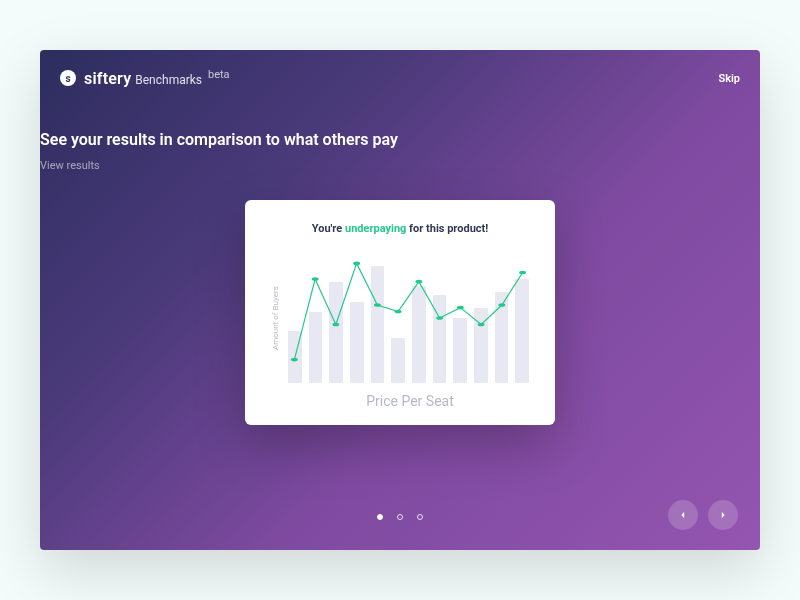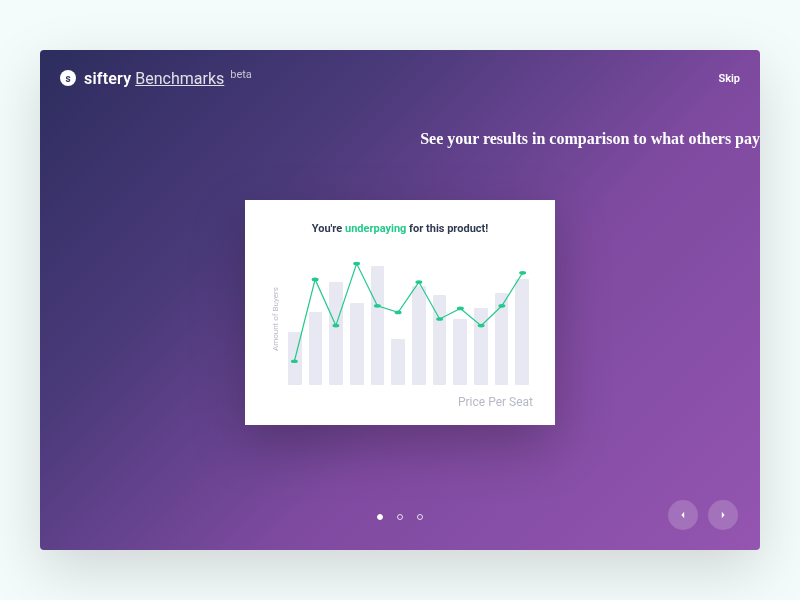--- a/index.html
+++ b/index.html
@@ -48,63 +48,61 @@
     font-weight: 700;
   }
   .brand-text {
     color: #fff;
     font-size: 16px;
     font-weight: 600;
     letter-spacing: 0.2px;
   }
   .brand-sub {
     color: rgba(255,255,255,0.85);
-    font-size: 16px;
+    font-size: 12px;
     font-weight: 400;
-    text-decoration: underline;
   }
   .brand-beta {
     color: rgba(255,255,255,0.7);
     font-size: 11px;
     vertical-align: super;
     margin-left: 2px;
   }
   .skip {
     color: #fff;
     font-size: 11px;
     font-weight: 600;
     cursor: pointer;
   }
   .hero {
     position: absolute;
     top: 80px;
     left: 0;
     right: 0;
-    text-align: right;
-    font-family: Liberation Serif, serif;
+    text-align: left;
   }
   .hero-title {
     color: #fff;
     font-size: 16px;
     font-weight: 600;
   }
   .hero-sub {
     color: rgba(255,255,255,0.55);
     font-size: 11px;
     margin-top: 10px;
   }
   .card {
     position: absolute;
     top: 150px;
     left: 50%;
     transform: translateX(-50%);
     width: 310px;
     height: 225px;
     background: #fff;
-    border-radius: 0;
+    border-radius: 6px;
     box-shadow: 0 20px 50px rgba(0,0,0,0.25);
     padding: 22px 22px 16px 22px;
     display: flex;
     flex-direction: column;
   }
   .card-title {
     text-align: center;
     font-size: 11px;
     font-weight: 700;
     color: #303952;
@@ -142,22 +140,22 @@
     background: #e8e8f3;
     border-radius: 1px;
   }
   .line-svg {
     position: absolute;
     inset: 0;
     width: 100%;
     height: 100%;
   }
   .xlabel {
-    text-align: right;
-    font-size: 12px;
+    text-align: center;
+    font-size: 14px;
     color: #b6b9c8;
     margin-top: 10px;
     margin-left: 20px;
   }
   .dots {
     position: absolute;
     bottom: 30px;
     left: 50%;
     transform: translateX(-50%);
     display: flex;
@@ -207,20 +205,21 @@
         <span class="brand-text">siftery</span>
         <span class="brand-sub">Benchmarks</span>
         <span class="brand-beta">beta</span>
       </div>
     </div>
     <div class="skip">Skip</div>
   </div>
 
   <div class="hero">
     <div class="hero-title">See your results in comparison to what others pay</div>
+    <div class="hero-sub">View results</div>
   </div>
 
   <div class="card">
     <div class="card-title">
       <span>You're </span><span class="highlight">underpaying</span><span> for this product!</span>
     </div>
     <div class="chart-wrap">
       <div class="ylabel">Amount of Buyers</div>
       <div class="chart-area">
         <div class="bars" id="bars">

